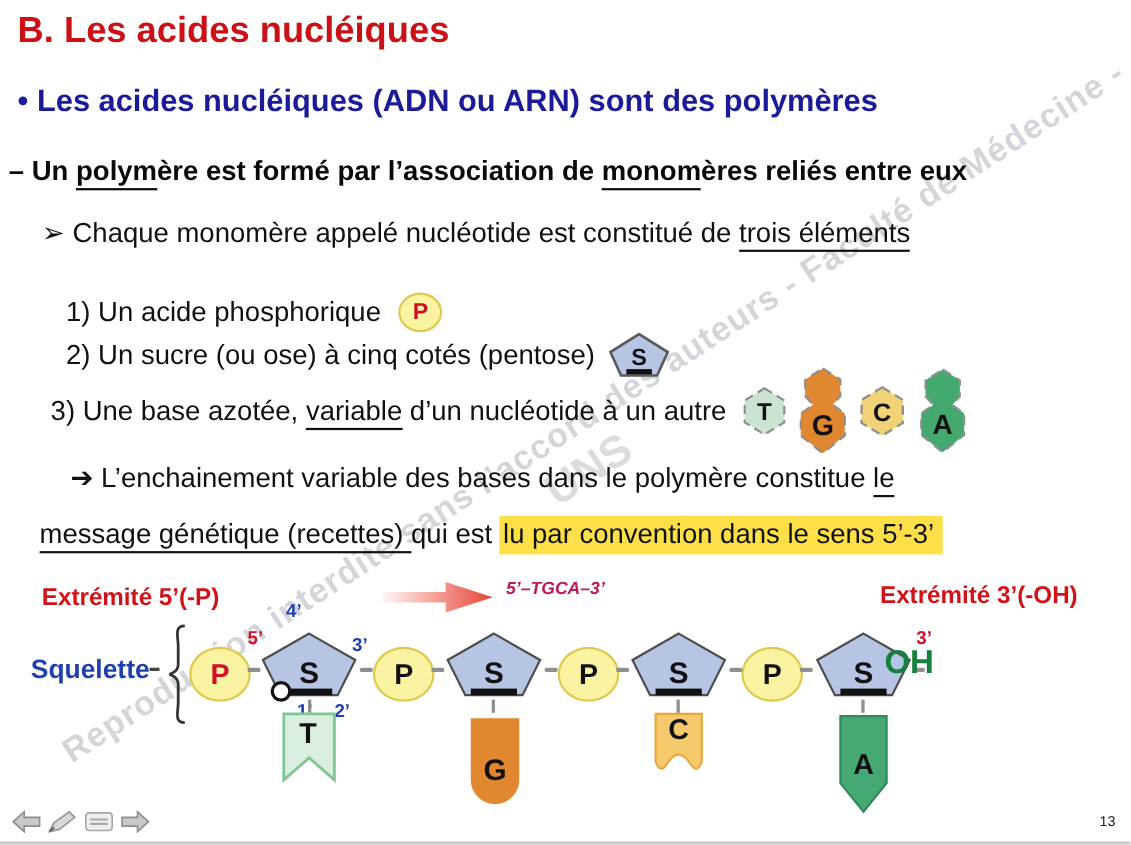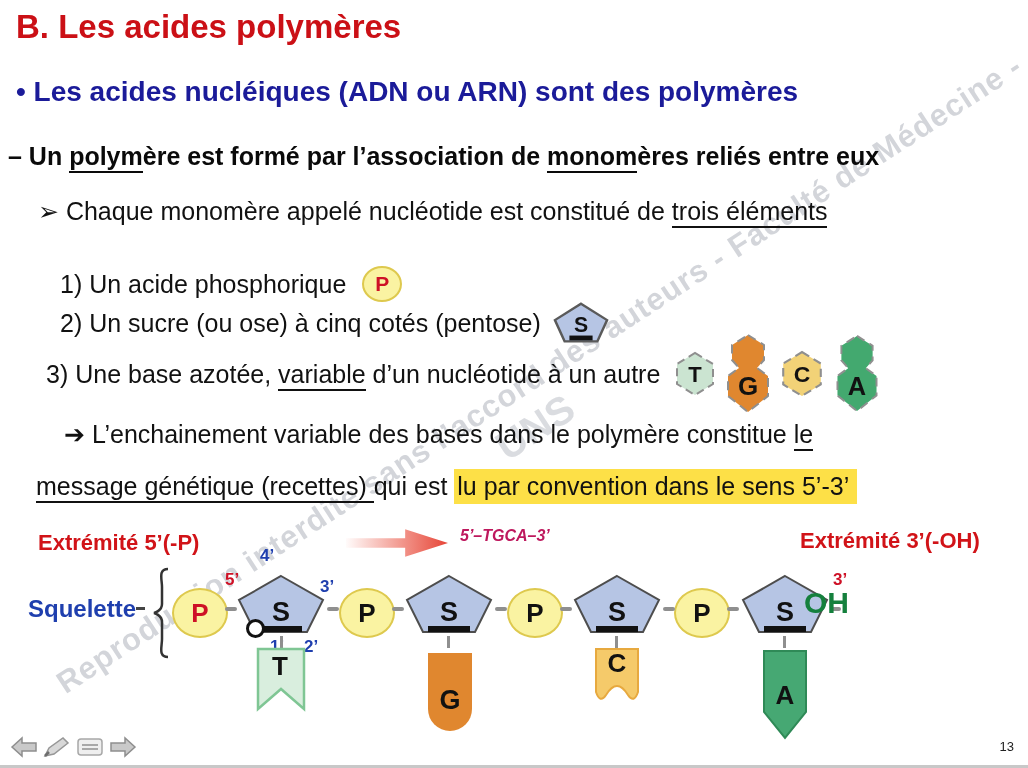--- a/index.html
+++ b/index.html
@@ -68,21 +68,21 @@
   .strip{left:0;right:0;bottom:0;height:3px;background:#c8c8c8;position:absolute;}
 </style>
 </head>
 <body>
 
 <div class="slide">
 
   <div class="wm wm1">Reproduction interdite sans l’accord des auteurs - Faculté de Médecine -</div>
   <div class="wm wm2">UNS</div>
 
-  <div class="abs title">B. Les acides polymères</div>
+  <div class="abs title">B. Les acides nucléiques</div>
   <div class="abs bullet">• Les acides nucléiques (ADN ou ARN) sont des polymères</div>
   <div class="abs polymer"><span>– Un </span><span class="u">polym</span><span>ère est formé par l’association de </span><span class="u">monom</span><span>ères reliés entre eux</span></div>
   <div class="abs chaque"><span>➢ Chaque monomère appelé nucléotide est constitué de </span><span class="u">trois éléments</span></div>
 
   <div class="abs flexline item1">
     <span><span>1) Un acide phosphorique</span></span>
     <span class="picon">
       <span>P</span>
     </span>
   </div>

